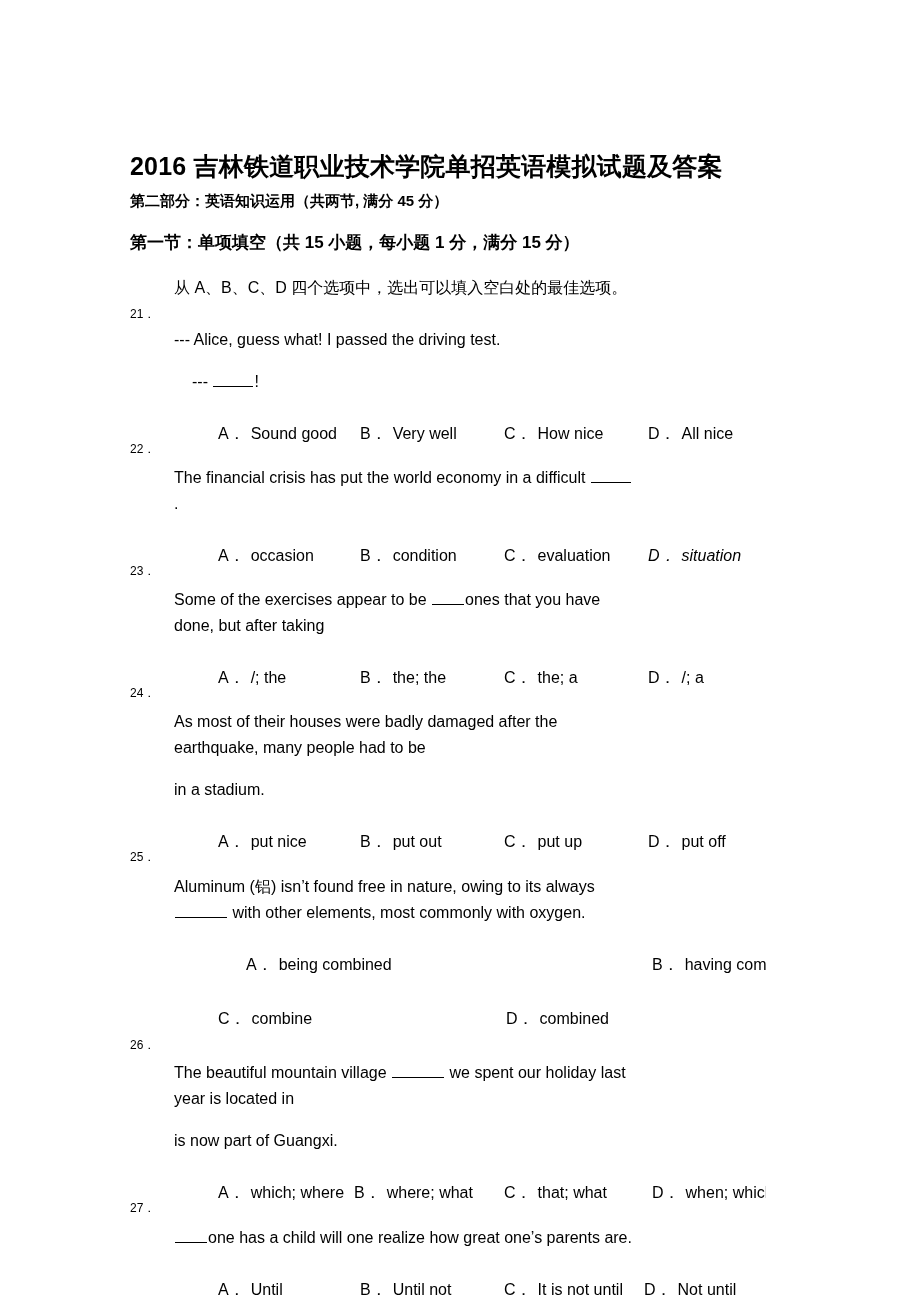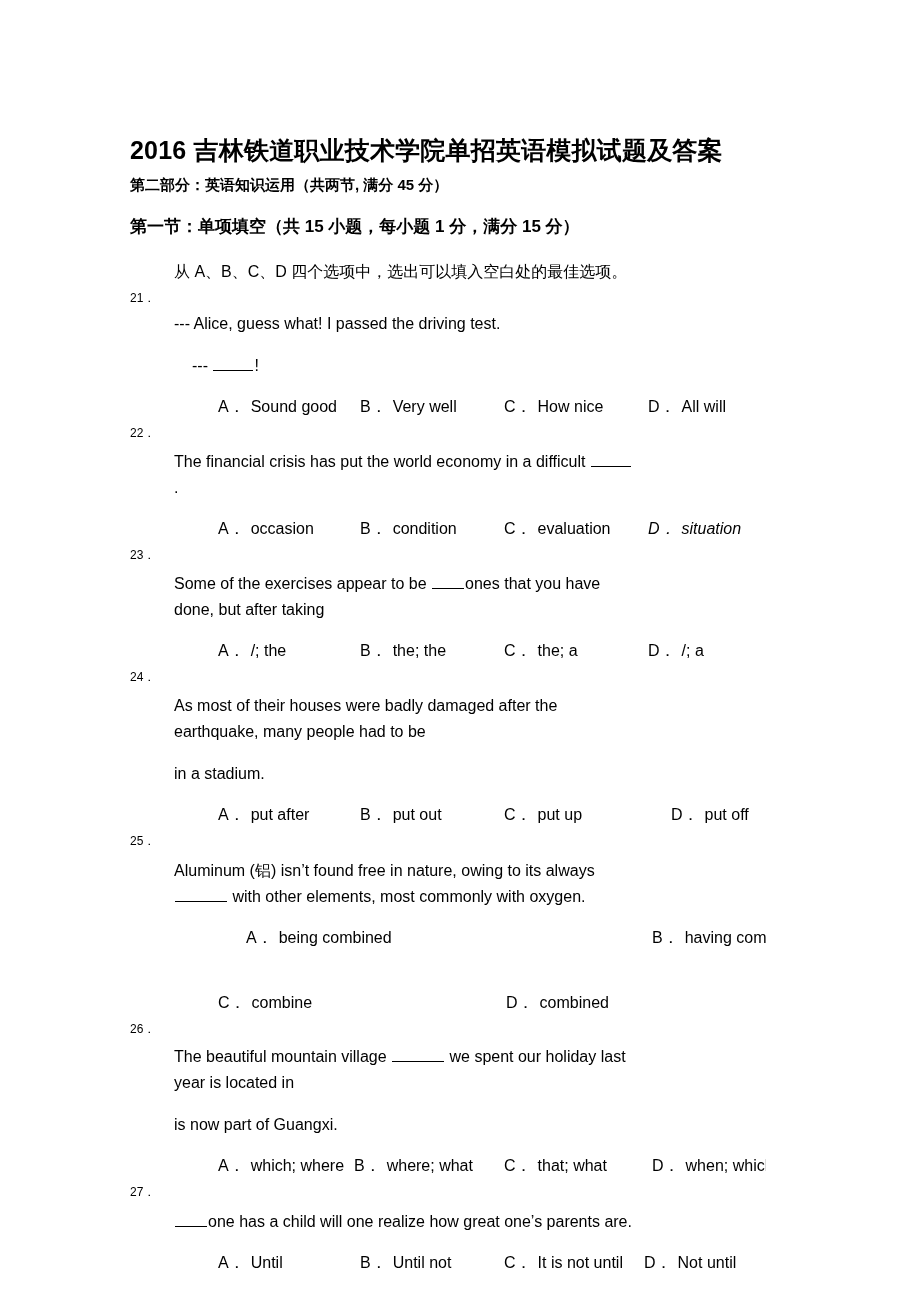--- a/index.html
+++ b/index.html
@@ -12,21 +12,21 @@
     height: 1302px;
     font-family: "Liberation Sans", "DejaVu Sans", sans-serif;
     color: #000000;
     -webkit-font-smoothing: antialiased;
   }
   .page {
     position: relative;
     width: 766px;
     height: 1302px;
     box-sizing: border-box;
-    padding: 0 130px 0 130px;
+    padding: 16px 130px 0 130px;
     overflow: hidden;
   }
   .doc-title {
     margin: 0;
     padding-top: 133px;
     font-size: 25px;
     font-weight: bold;
     line-height: 34px;
     letter-spacing: 0.2px;
     text-align: left;
@@ -91,21 +91,21 @@
     padding-top: 15px;
     height: 26px;
     font-size: 16px;
     line-height: 26px;
   }
   .opts.tall {
     height: auto;
   }
   .opt {
     position: absolute;
-    top: 15px;
+    top: 26px;
     white-space: nowrap;
   }
   .opt .lbl { margin-right: 6px; }
 
   
   .q21 { padding-top: 26px; }
   .q22 { padding-top: 29px; }
   .q23 { padding-top: 29px; }
   .q24 { padding-top: 29px; }
   .q25 { padding-top: 30px; }
@@ -126,21 +126,21 @@
   <p class="instruction-line">从 A、B、C、D 四个选项中，选出可以填入空白处的最佳选项。</p>
 
   <div class="qblock q21">
     <span class="qnum">21．</span>
     <p class="qline">--- Alice, guess what! I passed the driving test.</p>
     <p class="qline spaced" style="padding-left:18px;">--- <span class="blank b-md"></span>!</p>
     <div class="opts">
       <span class="opt" style="left:44px;"><span class="lbl">A．</span><span>Sound good</span></span>
       <span class="opt" style="left:186px;"><span class="lbl">B．</span><span>Very well</span></span>
       <span class="opt" style="left:330px;"><span class="lbl">C．</span><span>How nice</span></span>
-      <span class="opt" style="left:474px;"><span class="lbl">D．</span><span>All will</span></span>
+      <span class="opt" style="left:474px;"><span class="lbl">D．</span><span>All nice</span></span>
     </div>
   </div>
 
   <div class="qblock q22">
     <span class="qnum">22．</span>
     <p class="qline">The financial crisis has put the world economy in a difficult <span class="blank b-md"></span>.</p>
     <div class="opts">
       <span class="opt" style="left:44px;"><span class="lbl">A．</span><span>occasion</span></span>
       <span class="opt" style="left:186px;"><span class="lbl">B．</span><span>condition</span></span>
       <span class="opt" style="left:330px;"><span class="lbl">C．</span><span>evaluation</span></span>
@@ -157,24 +157,24 @@
       <span class="opt" style="left:330px;"><span class="lbl">C．</span><span>the; a</span></span>
       <span class="opt" style="left:474px;"><span class="lbl">D．</span><span>/; a</span></span>
     </div>
   </div>
 
   <div class="qblock q24">
     <span class="qnum">24．</span>
     <p class="qline">As most of their houses were badly damaged after the earthquake, many people had to be</p>
     <p class="qline spaced">in a stadium.</p>
     <div class="opts">
-      <span class="opt" style="left:44px;"><span class="lbl">A．</span><span>put after</span></span>
+      <span class="opt" style="left:44px;"><span class="lbl">A．</span><span>put nice</span></span>
       <span class="opt" style="left:186px;"><span class="lbl">B．</span><span>put out</span></span>
       <span class="opt" style="left:330px;"><span class="lbl">C．</span><span>put up</span></span>
-      <span class="opt" style="left:474px;margin-left:23px;"><span class="lbl">D．</span><span>put off</span></span>
+      <span class="opt" style="left:474px;"><span class="lbl">D．</span><span>put off</span></span>
     </div>
   </div>
 
   <div class="qblock q25">
     <span class="qnum">25．</span>
     <p class="qline">Aluminum (铝) isn’t found free in nature, owing to its always <span class="blank b-lg"></span> with other elements, most commonly with oxygen.</p>
     <div class="opts tall" style="height:91px;">
       <span class="opt" style="left:44px;margin-left:28px;"><span class="lbl">A．</span><span>being combined</span></span>
       <span class="opt" style="left:478px;"><span class="lbl">B．</span><span>having combined</span></span>
       <span class="opt" style="left:44px; top:80px;"><span class="lbl">C．</span><span>combine</span></span>

